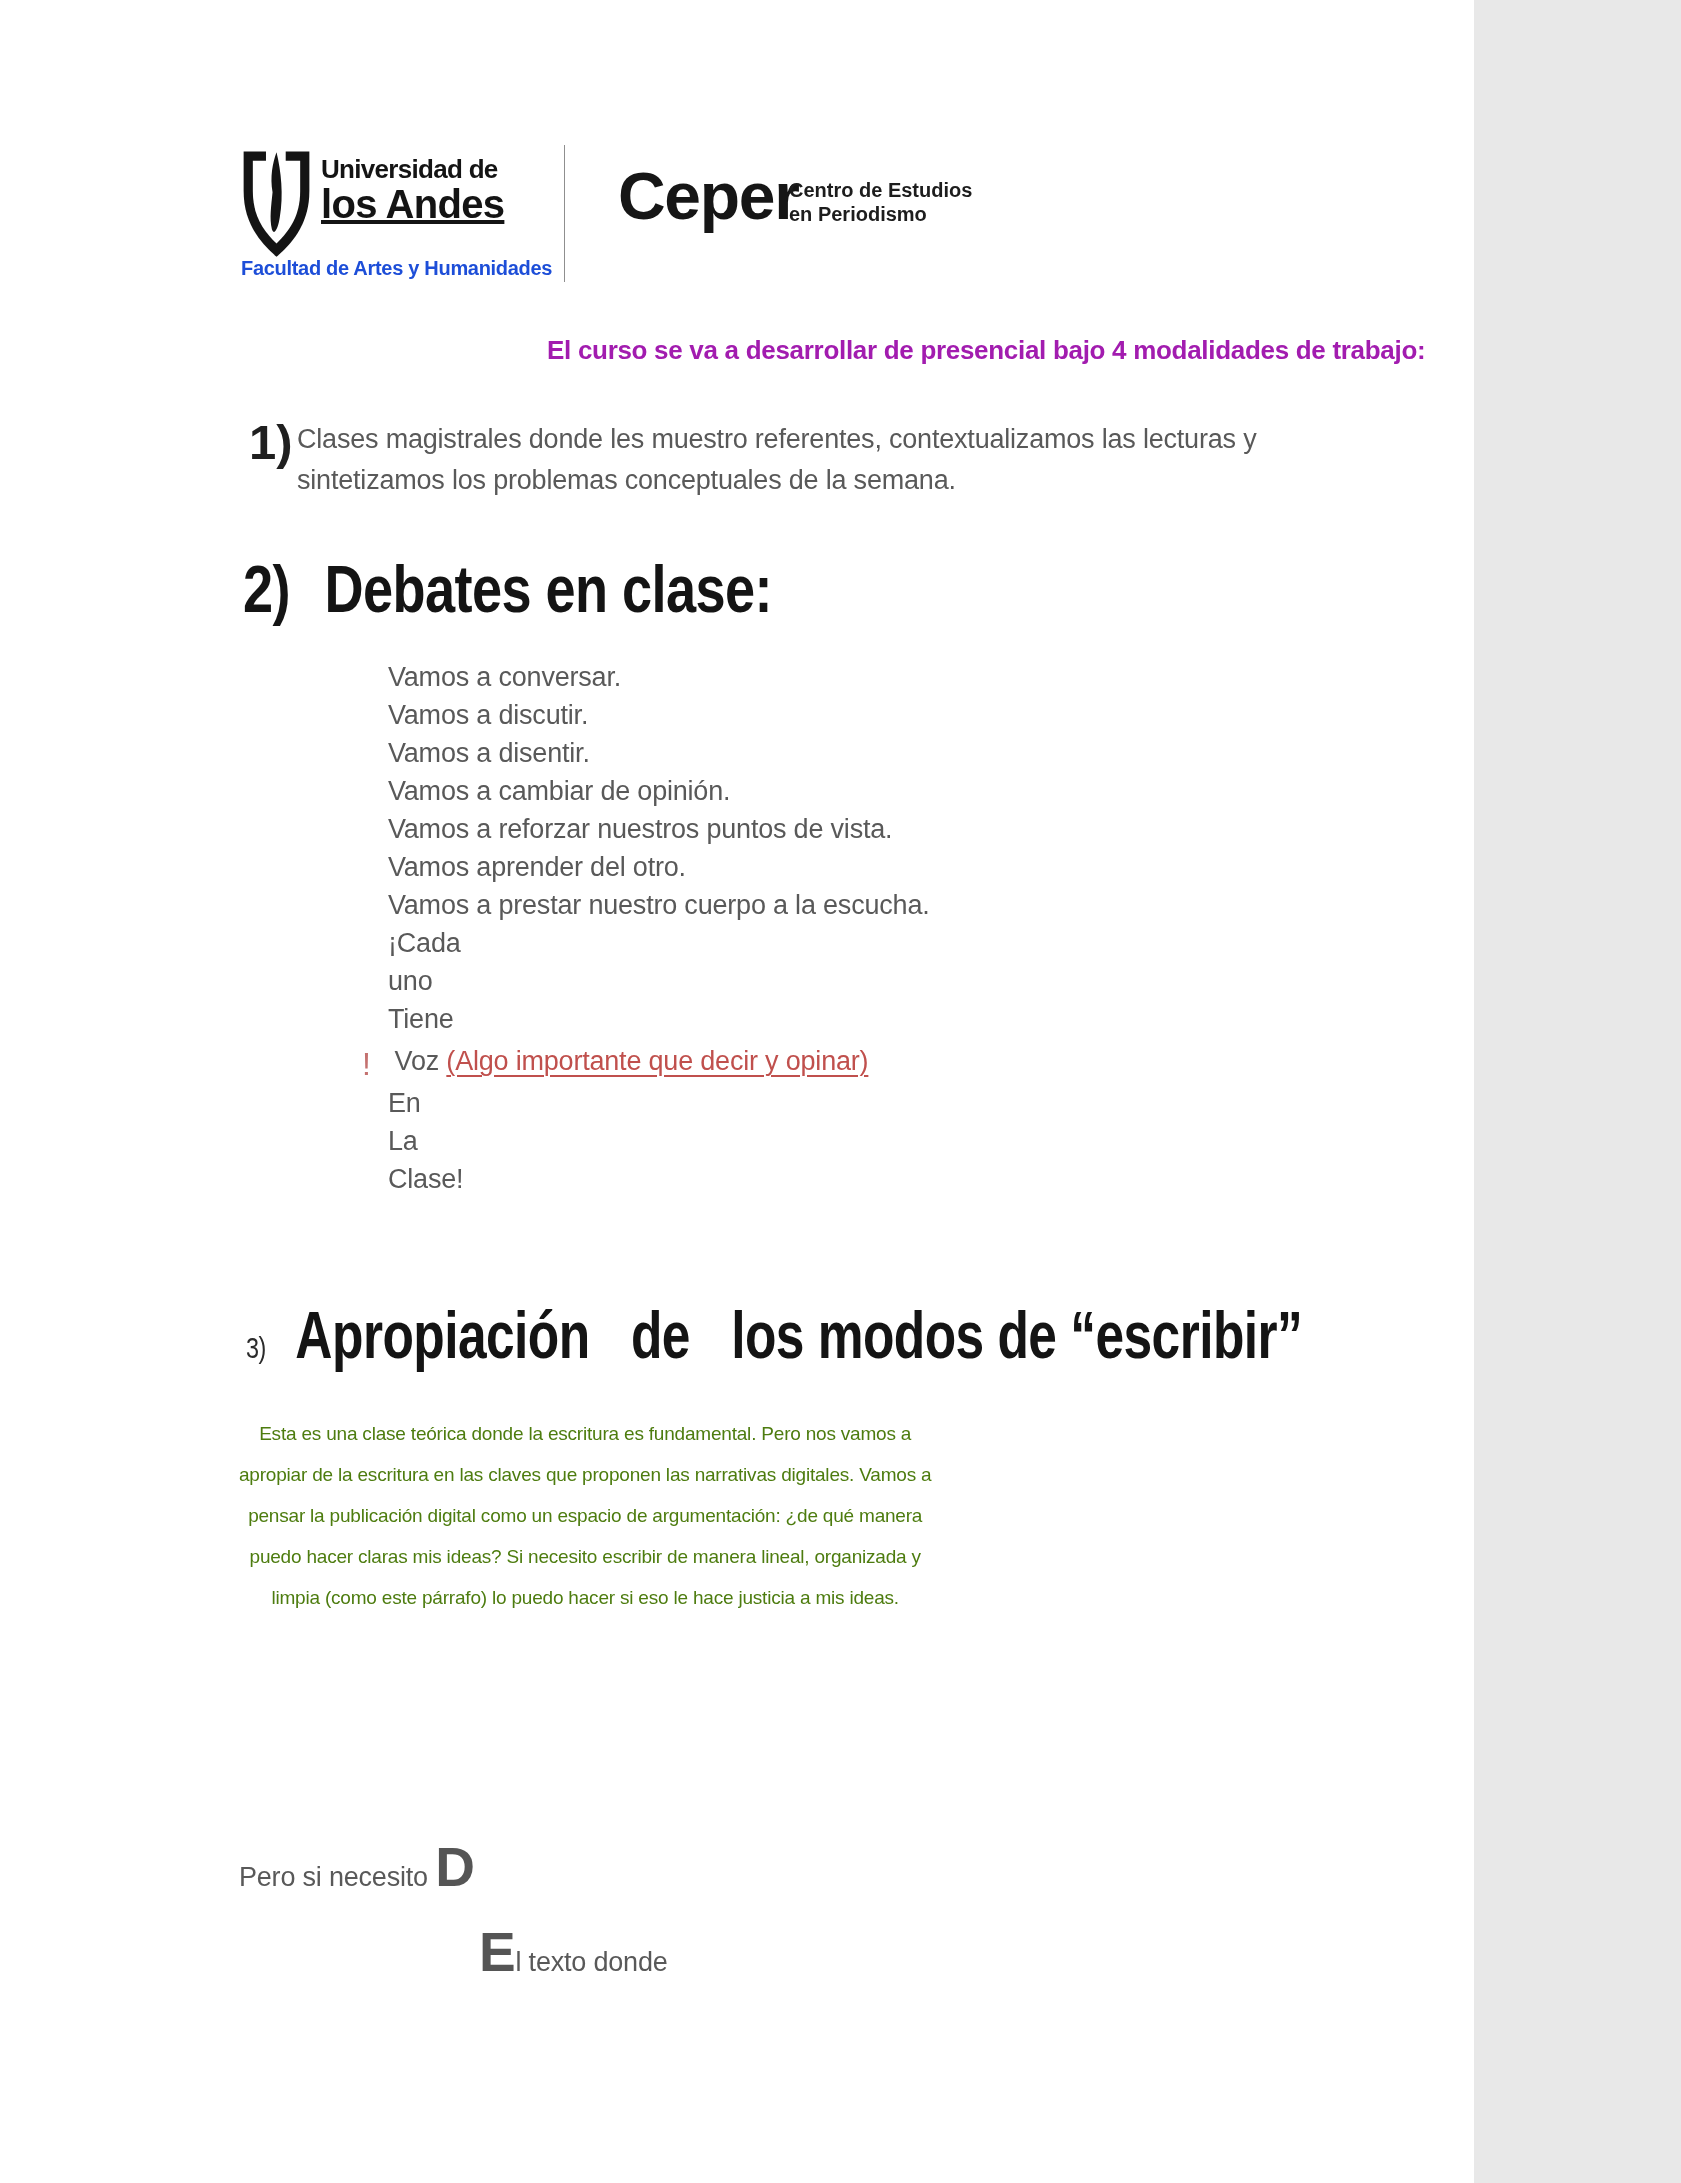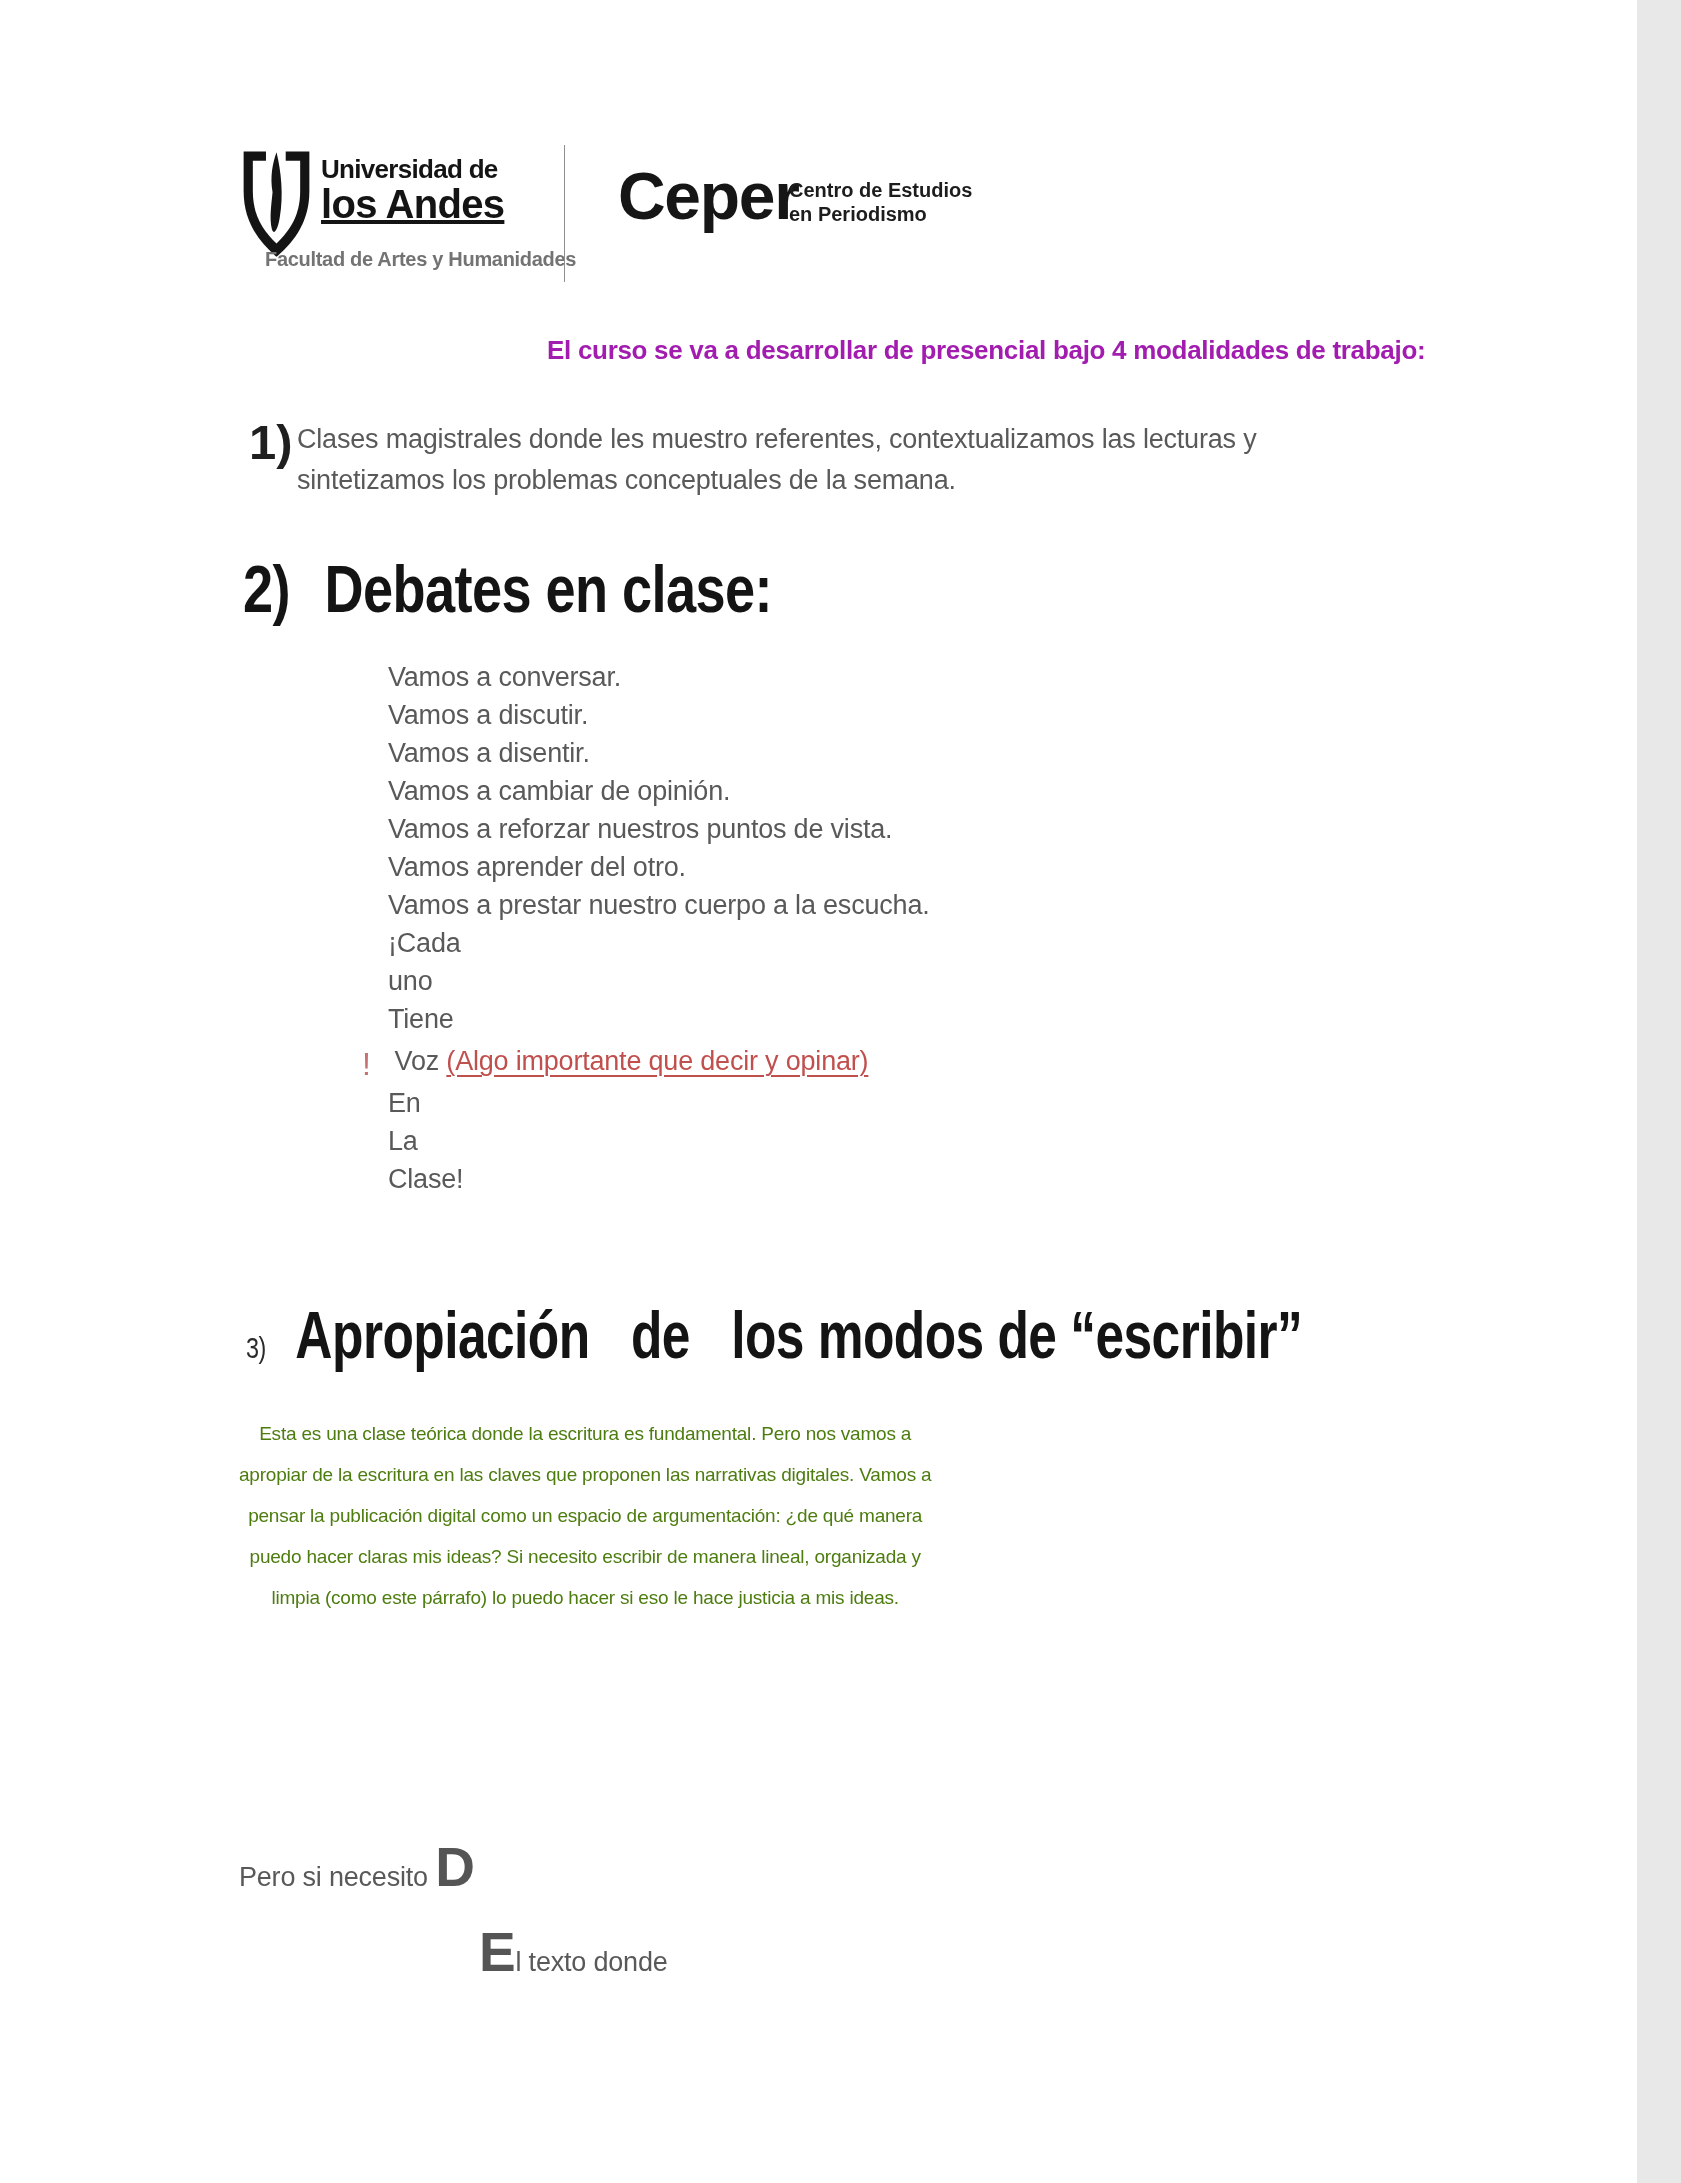--- a/index.html
+++ b/index.html
@@ -1,30 +1,30 @@
 <!DOCTYPE html>
 <html style="font-size:10.6px"><head>
 <meta charset="utf-8">
 <style>
   html,body{margin:0;padding:0;background:#e8e8e8;}
   .page{
     position:relative;
-    width:1637px;height:2183px;
+    width:1474px;height:2183px;
     background:#ffffff;
     overflow:hidden;
     font-family:"Liberation Sans", sans-serif;
     color:#595959;
   }
   .abs{position:absolute;}
 
   
   .shield{left:241px;top:150px;width:71px;height:109px;}
   .uni-line1{left:321px;top:154px;font-size:26px;font-weight:700;color:#141414;letter-spacing:-0.7px;}
   .uni-line2{left:321px;top:182px;font-size:40px;font-weight:700;color:#141414;letter-spacing:-0.7px;text-decoration:underline;}
-  .uni-fac{left:241px;top:248px;font-size:20px;font-weight:700;color:#737373;letter-spacing:-0.3px;margin-left:24px;}
+  .uni-fac{left:241px;top:257px;font-size:20px;font-weight:700;color:#1d4ed8;letter-spacing:-0.3px;}
   .divider{left:564px;top:145px;width:1.3px;height:137px;background:#8f8f8f;}
   .ceper-mark{left:595px;top:158px;font-size:66px;font-weight:600;color:#161616;letter-spacing:-1.3px;margin-left:23px;}
   .ceper-sub1{left:789px;top:179px;font-size:20px;font-weight:600;color:#1d1d1d;}
   .ceper-sub2{left:789px;top:203px;font-size:20px;font-weight:600;color:#1d1d1d;}
 
   
   .intro{left:547px;top:335px;font-size:26px;font-weight:700;color:#a21caf;letter-spacing:-0.3px;}
 
   
   .item1-num{left:249px;top:414px;font-size:49px;font-weight:600;color:#1f1f1f;}

